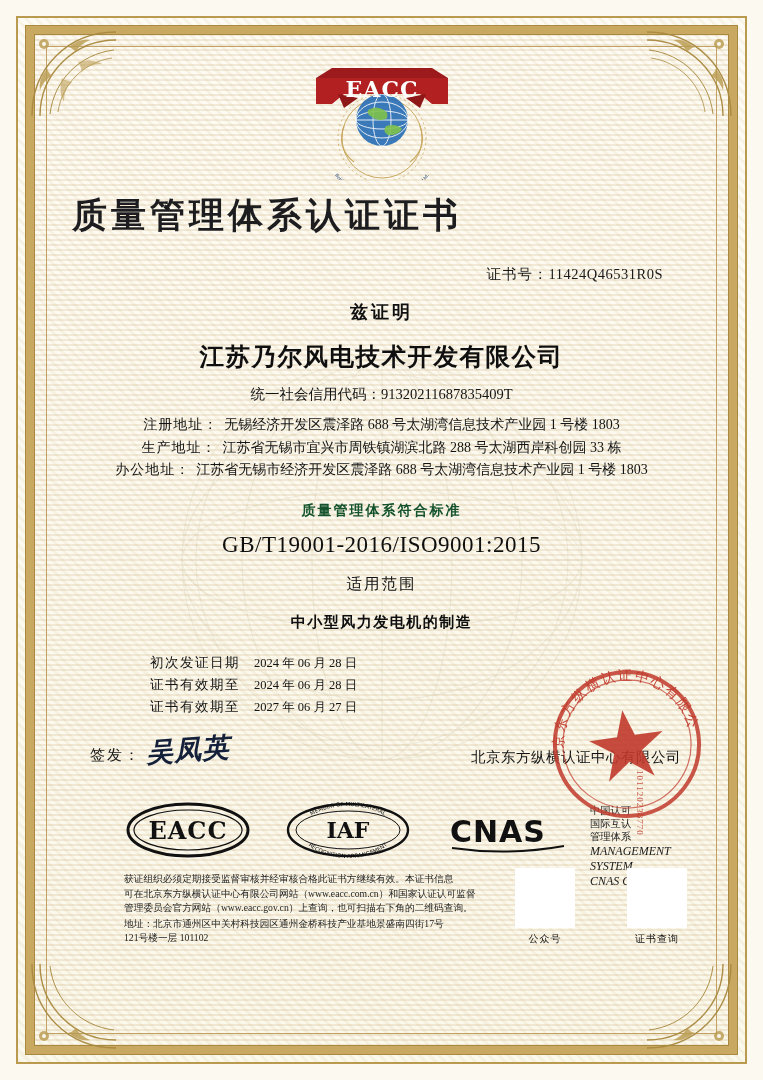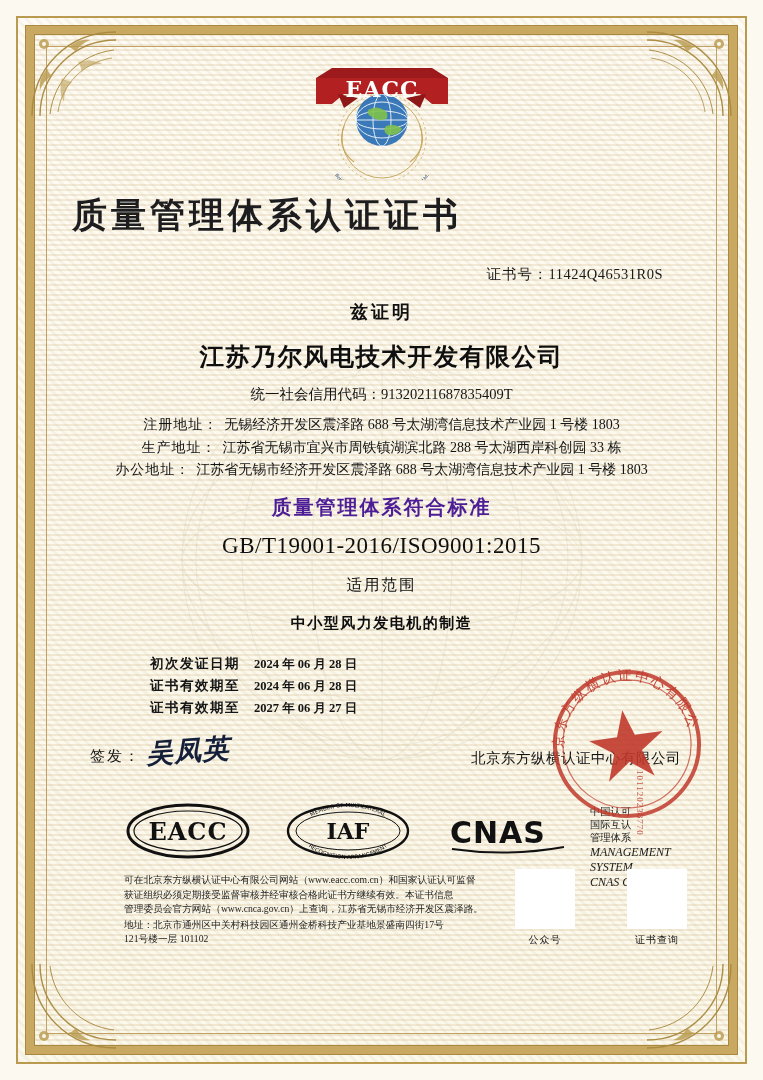--- a/index.html
+++ b/index.html
@@ -137,26 +137,26 @@
   }
   .addr-row {
     display: flex;
     justify-content: center;
     white-space: nowrap;
   }
   .addr-row .k { letter-spacing: 1px; }
   .addr-row .v { margin-left: 6px; }
 
   .std-head {
-    margin-top: 12px;
-    text-align: center;
-    font-size: 20px;
+    margin-top: 20px;
+    text-align: center;
+    font-size: 14px;
     font-weight: bold;
     letter-spacing: 2px;
-    color: #4c1d95;
+    color: #14532d;
   }
   .std-value {
     margin-top: 12px;
     text-align: center;
     font-size: 23px;
     letter-spacing: .5px;
     color: #0f0f0f;
   }
   .scope-head {
     margin-top: 16px;
@@ -172,21 +172,20 @@
     font-weight: bold;
     letter-spacing: 1.5px;
     color: #0f0f0f;
   }
 
   .dates {
     margin-top: 22px;
     padding-left: 78px;
     font-size: 13.5px;
     color: #141414;
-    font-weight: bold;
   }
   .date-row {
     display: flex;
     align-items: baseline;
     margin-bottom: 4px;
   }
   .date-row .k { letter-spacing: 1.5px; }
   .date-row .v { margin-left: 14px; font-size: 12.5px; }
 
   
@@ -529,23 +528,23 @@
       <div class="cnas-text">
         <div>中国认可</div>
         <div>国际互认</div>
         <div>管理体系</div>
         <div class="en">MANAGEMENT SYSTEM</div>
         <div class="en">CNAS C114-M</div>
       </div>
     </div>
 
     <div class="footer">
+      <div class="line">获证组织必须定期接受监督审核并经审核合格此证书方继续有效。本证书信息</div>
       <div class="line">可在北京东方纵横认证中心有限公司网站（www.eacc.com.cn）和国家认证认可监督</div>
-      <div class="line">获证组织必须定期接受监督审核并经审核合格此证书方继续有效。本证书信息</div>
-      <div class="line">管理委员会官方网站（www.cnca.gov.cn）上查询，江苏省无锡市经济开发区震泽路。</div>
+      <div class="line">管理委员会官方网站（www.eacc.gov.cn）上查询，也可扫描右下角的二维码查询。</div>
       <div class="line addr">地址：北京市通州区中关村科技园区通州金桥科技产业基地景盛南四街17号</div>
       <div class="line">121号楼一层 101102</div>
 
       <div class="qr-area">
         <div class="qr-box">
           <div class="qr"></div>
           <div class="qr-cap">公众号</div>
         </div>
         <div class="qr-box">
           <div class="qr"></div>

